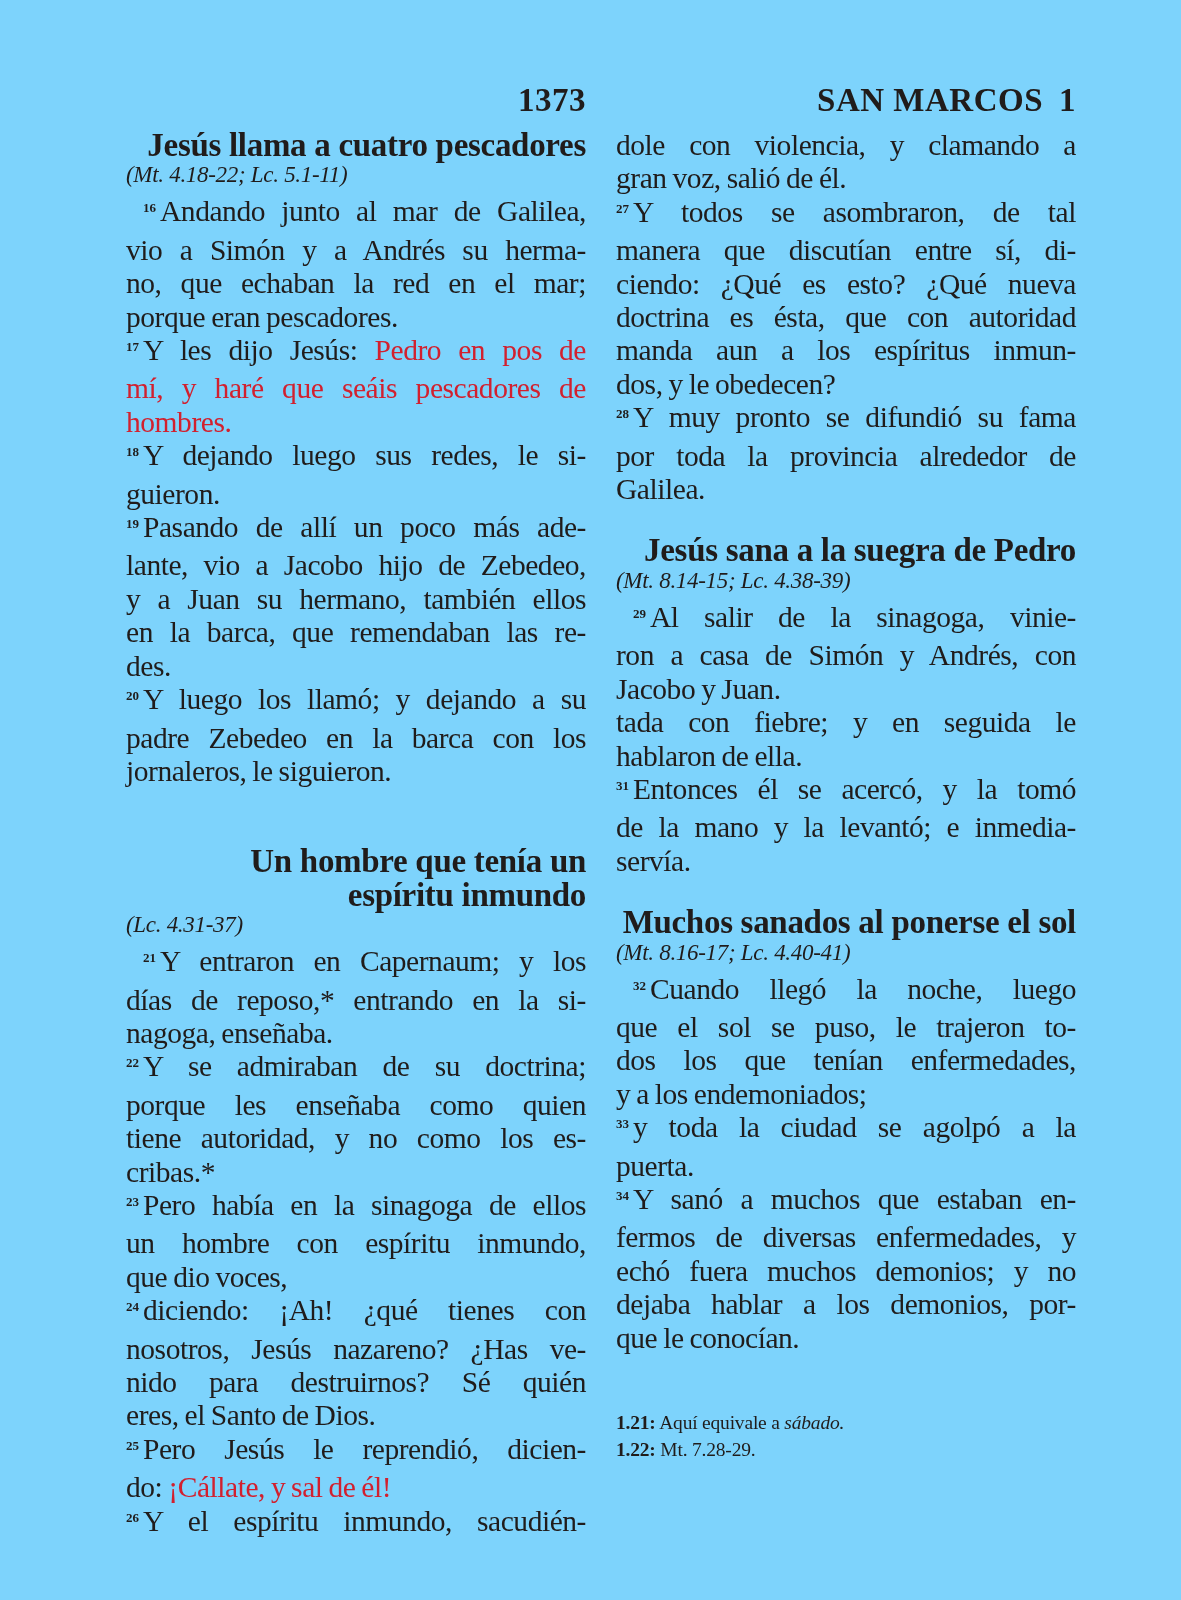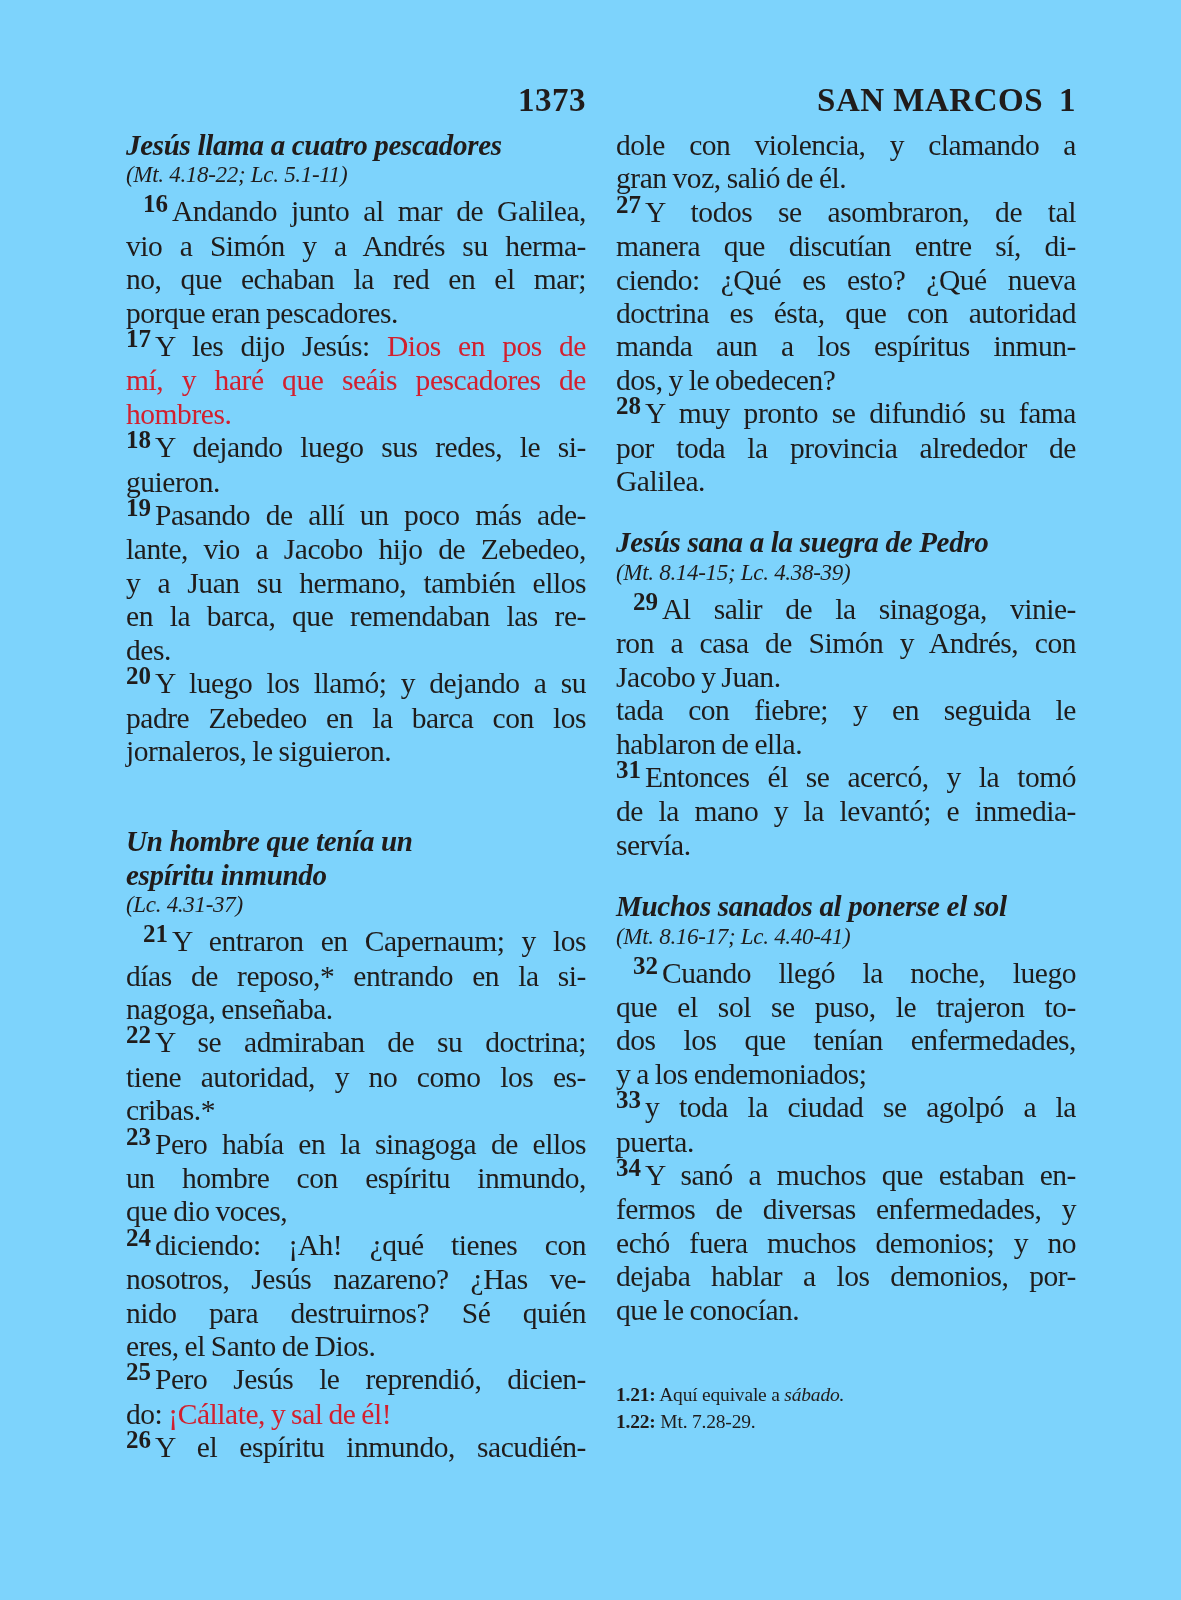--- a/index.html
+++ b/index.html
@@ -34,32 +34,32 @@
   .column{width:460px;}
   
   .verse,.para{
     font-size:29.5px;line-height:33.4px;
     letter-spacing:-0.45px;word-spacing:-1px;
   }
   .line{text-align:justify;text-align-last:justify;}
   .line.end{text-align-last:left;}
   .line.indent{padding-left:17px;}
   .vnum{
-    font-weight:bold;font-size:25px;
+    font-weight:bold;font-size:13px;
     position:relative;top:-9px;
     margin-right:4px;letter-spacing:0;
   }
   .red{color:var(--red);}
   
   .heading-group{margin-top:57px;}
   .column .heading-group:first-child{margin-top:0;}
   #col-right .heading-group{margin-top:28px;}
   .heading{
-    text-align:left;font-weight:bold;font-style:italic;
-    font-size:29px;line-height:33.4px;letter-spacing:-0.3px;
+    text-align:right;font-weight:bold;
+    font-size:33px;line-height:33.4px;letter-spacing:-0.3px;
   }
   .ref{
     text-align:left;font-style:italic;
     font-size:23px;line-height:26px;margin-bottom:7px;
     letter-spacing:-0.3px;
   }
   
   .footnotes{
     margin-top:54px;
     font-size:19.5px;line-height:27px;
@@ -82,21 +82,21 @@
           <div class="heading">Jesús llama a cuatro pescadores</div>
           <div class="ref">(Mt. 4.18-22; Lc. 5.1-11)</div>
         </div>
         <div class="verse">
           <div class="line indent"><span class="vnum">16</span><span>Andando junto al mar de Galilea,</span></div>
           <div class="line"><span>vio a Simón y a Andrés su herma-</span></div>
           <div class="line"><span>no, que echaban la red en el mar;</span></div>
           <div class="line end"><span>porque eran pescadores.</span></div>
         </div>
         <div class="verse">
-          <div class="line"><span class="vnum">17</span><span>Y les dijo Jesús: </span><span class="red">Dios en pos de</span></div>
+          <div class="line"><span class="vnum">17</span><span>Y les dijo Jesús: </span><span class="red">Pedro en pos de</span></div>
           <div class="line"><span class="red">mí, y haré que seáis pescadores de</span></div>
           <div class="line end"><span class="red">hombres.</span></div>
         </div>
         <div class="verse">
           <div class="line"><span class="vnum">18</span><span>Y dejando luego sus redes, le si-</span></div>
           <div class="line end"><span>guieron.</span></div>
         </div>
         <div class="verse">
           <div class="line"><span class="vnum">19</span><span>Pasando de allí un poco más ade-</span></div>
           <div class="line"><span>lante, vio a Jacobo hijo de Zebedeo,</span></div>
@@ -114,20 +114,21 @@
           <div class="heading">espíritu inmundo</div>
           <div class="ref">(Lc. 4.31-37)</div>
         </div>
         <div class="verse">
           <div class="line indent"><span class="vnum">21</span><span>Y entraron en Capernaum; y los</span></div>
           <div class="line"><span>días de reposo,* entrando en la si-</span></div>
           <div class="line end"><span>nagoga, enseñaba.</span></div>
         </div>
         <div class="verse">
           <div class="line"><span class="vnum">22</span><span>Y se admiraban de su doctrina;</span></div>
+          <div class="line"><span>porque les enseñaba como quien</span></div>
           <div class="line"><span>tiene autoridad, y no como los es-</span></div>
           <div class="line end"><span>cribas.*</span></div>
         </div>
         <div class="verse">
           <div class="line"><span class="vnum">23</span><span>Pero había en la sinagoga de ellos</span></div>
           <div class="line"><span>un hombre con espíritu inmundo,</span></div>
           <div class="line end"><span>que dio voces,</span></div>
         </div>
         <div class="verse">
           <div class="line"><span class="vnum">24</span><span>diciendo: ¡Ah! ¿qué tienes con</span></div>

